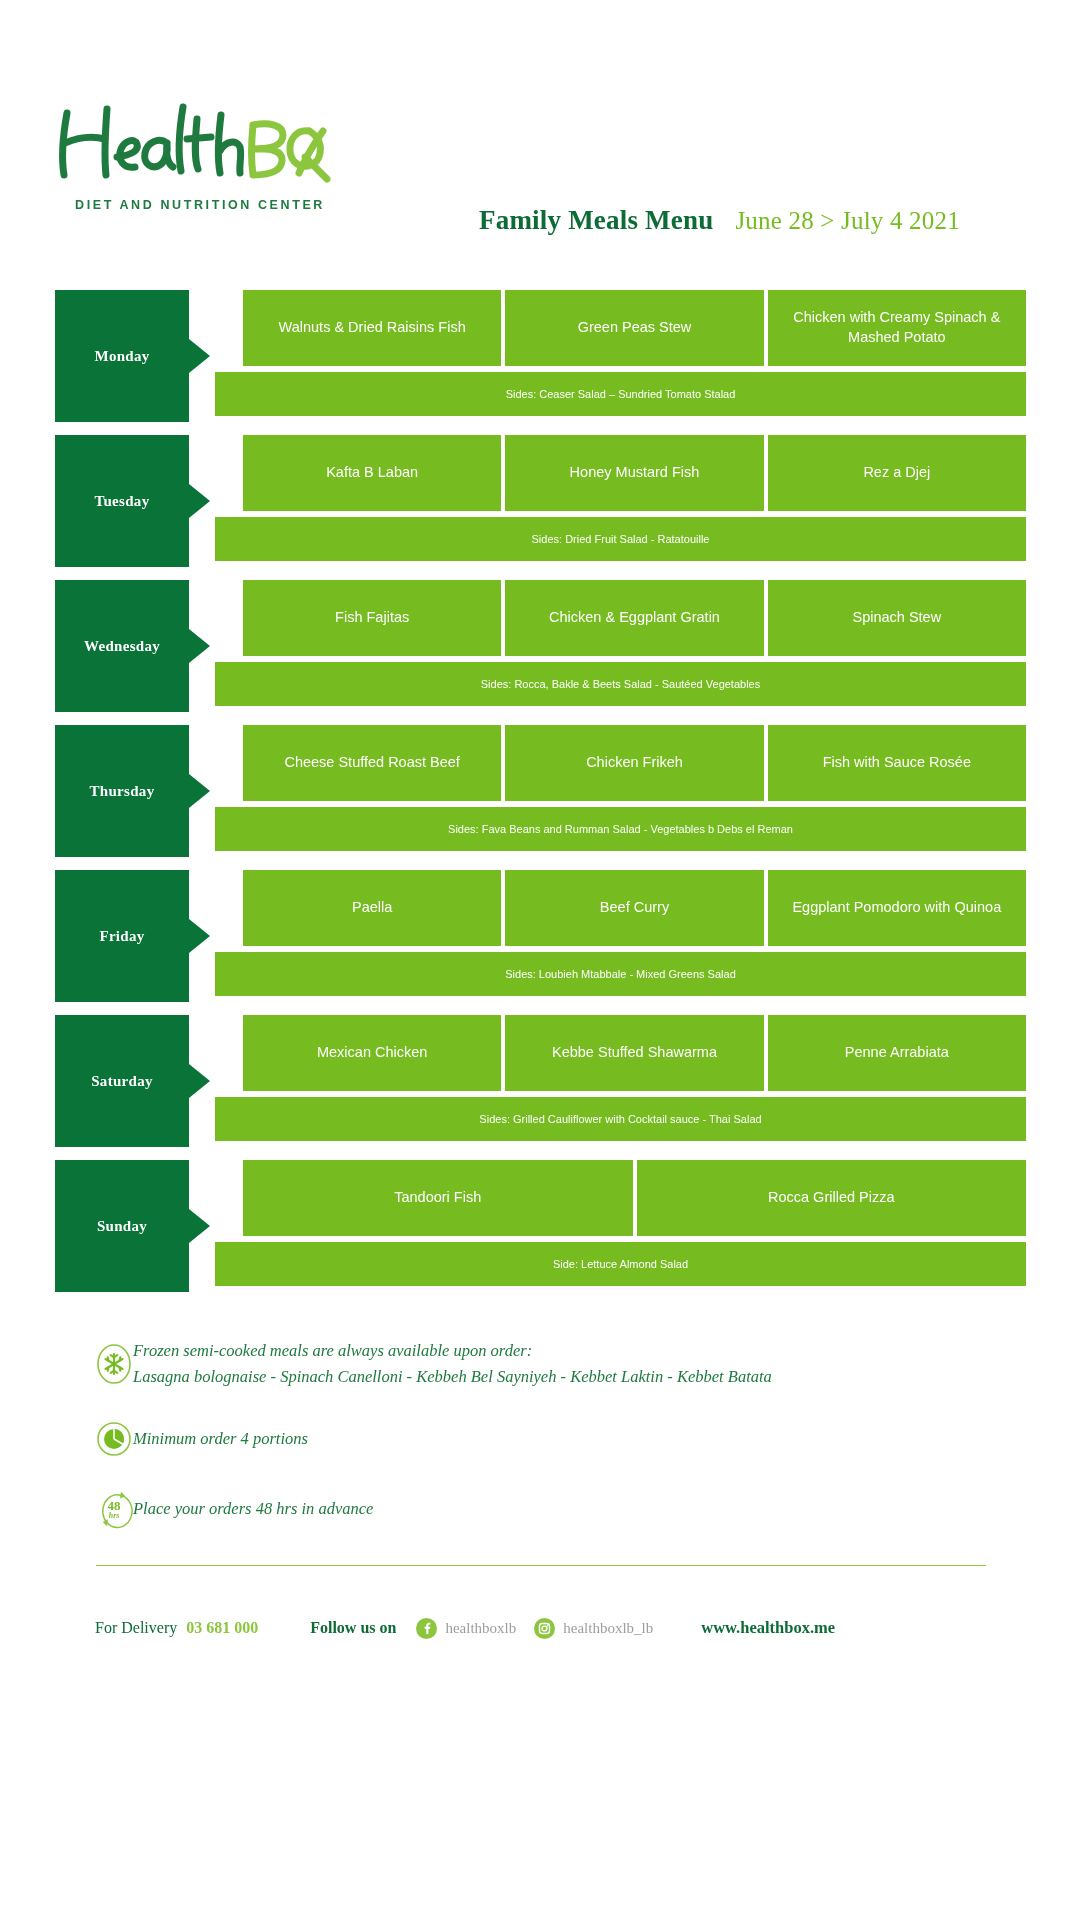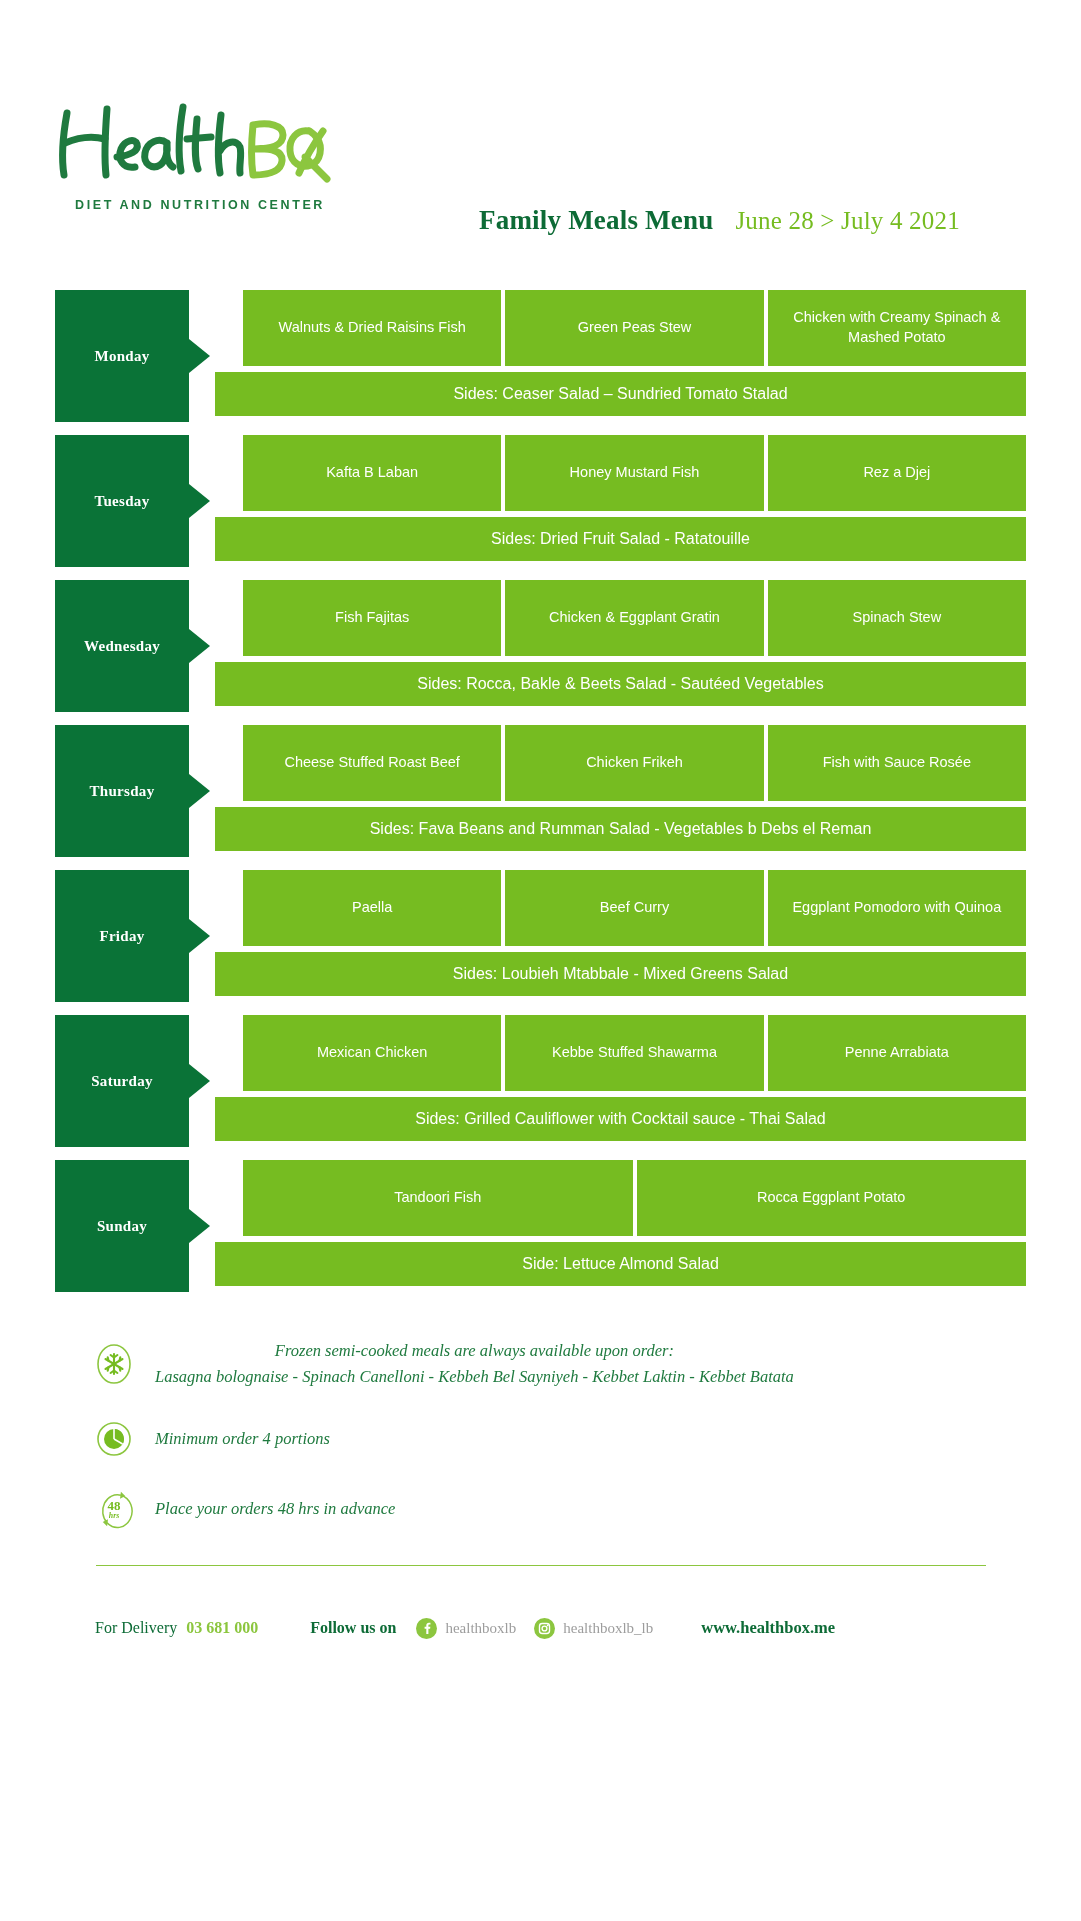--- a/index.html
+++ b/index.html
@@ -146,36 +146,34 @@
 
   .sides-box {
     height: 44px;
     background: #76bc21;
     color: #ffffff;
     display: flex;
     align-items: center;
     justify-content: center;
     text-align: center;
     font-family: "Liberation Sans", sans-serif;
-    font-size: 16px;
+    font-size: 11px;
     padding: 4px 10px;
   }
 
   
   .notes {
     margin: 46px 0 0 95px;
     width: 880px;
   }
 
   .note {
     display: flex;
     align-items: center;
-    gap: 22px;
     margin-bottom: 26px;
-    text-align: center;
   }
 
   .note-icon {
     flex: 0 0 38px;
     width: 38px;
     height: 44px;
     display: flex;
     align-items: center;
     justify-content: center;
   }
@@ -380,21 +378,21 @@
         </div>
       </div>
       <div class="day-row">
         <div class="day-tab">
           <span>Sunday</span>
           <span class="arrow"></span>
         </div>
         <div class="day-content">
           <div class="meal-row">
             <div class="meal-box">Tandoori Fish</div>
-            <div class="meal-box">Rocca Eggplant Potato</div>
+            <div class="meal-box">Rocca Grilled Pizza</div>
           </div>
           <div class="sides-box">Side: Lettuce Almond Salad</div>
         </div>
       </div>
     </div>
 
   <div class="notes" id="notes-list">
       <div class="note">
         <div class="note-icon">
           <svg width="38" height="44" viewBox="0 0 38 44">

